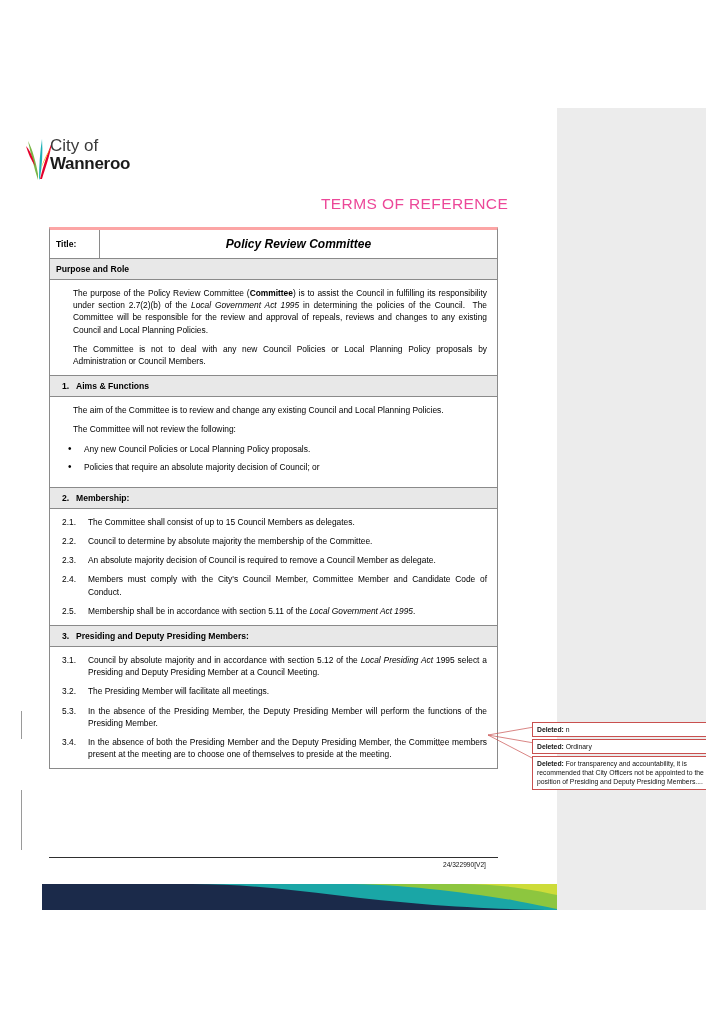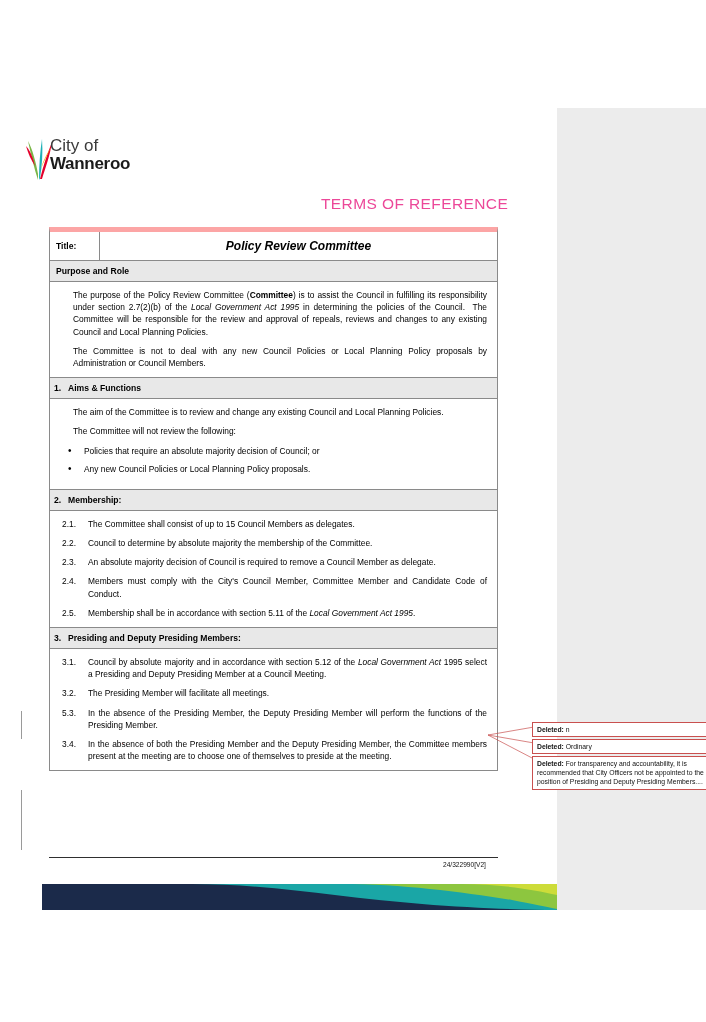--- a/index.html
+++ b/index.html
@@ -62,21 +62,21 @@
 
   
   .doc {
     position: absolute;
     left: 33px; top: 227px;
     width: 449px;
     font-size: 8.4px;
     color: #000;
   }
   .row { border: 1px solid #8a8a8a; border-top: none; }
-  .row.first { border-top: 5px solid #fca5a5; }
+  .row.first { border-top: 3px solid #fca5a5; }
 
   .title-row { display: flex; height: 28px; }
   .title-label {
     width: 50px;
     border-right: 1px solid #8a8a8a;
     display: flex; align-items: center;
     padding-left: 6px;
     font-weight: bold;
     font-size: 8.6px;
   }
@@ -86,21 +86,21 @@
     font-weight: bold; font-style: italic;
     font-size: 12px;
   }
 
   .hdr {
     background: #e8e8e8;
     padding: 5px 8px 5px 6px;
     font-weight: bold;
     font-size: 8.6px;
   }
-  .hdr.indent { padding-left: 4px; }
+  .hdr.indent { padding-left: 12px; }
   .hdr .num { display: inline-block; width: 14px; }
 
   .body { padding: 7px 10px 8px 12px; }
   .body p {
     margin: 0 0 7px 11px;
     text-align: justify;
     line-height: 1.45;
   }
   .body p:last-child { margin-bottom: 0; }
   .body .bullets { margin: 0; padding: 0; list-style: none; }
@@ -220,22 +220,22 @@
     <div class="row">
       <div class="hdr indent">
         <span class="num">1.</span><span>Aims &amp; Functions</span>
       </div>
     </div>
     <div class="row">
       <div class="body">
         <p>The aim of the Committee is to review and change any existing Council and Local Planning Policies.</p>
         <p>The Committee will not review the following:</p>
         <ul class="bullets">
+          <li>Any new Council Policies or Local Planning Policy proposals.</li>
           <li>Policies that require an absolute majority decision of Council; or</li>
-          <li>Any new Council Policies or Local Planning Policy proposals.</li>
         </ul>
       </div>
     </div>
 
     <div class="row">
       <div class="hdr indent">
         <span class="num">2.</span><span>Membership:</span>
       </div>
     </div>
     <div class="row">
@@ -265,21 +265,21 @@
 
     <div class="row">
       <div class="hdr indent">
         <span class="num">3.</span><span>Presiding and Deputy Presiding Members:</span>
       </div>
     </div>
     <div class="row">
       <div class="body num-list">
         <div class="num-item">
           <span class="n">3.1.</span>
-          <span class="t">Council by absolute majority and in accordance with section 5.12 of the <em>Local Government Act</em> 1995 select a Presiding and Deputy Presiding Member at a&nbsp;Council Meeting.</span>
+          <span class="t">Council by absolute majority and in accordance with section 5.12 of the <em>Local Presiding Act</em> 1995 select a Presiding and Deputy Presiding Member at a&nbsp;Council Meeting.</span>
         </div>
         <div class="num-item">
           <span class="n">3.2.</span>
           <span class="t">The Presiding Member will facilitate all meetings.</span>
         </div>
         <div class="num-item">
           <span class="n">5.3.</span>
           <span class="t">In the absence of the Presiding Member, the Deputy Presiding Member will perform the functions of the Presiding Member.</span>
         </div>
         <div class="num-item">

